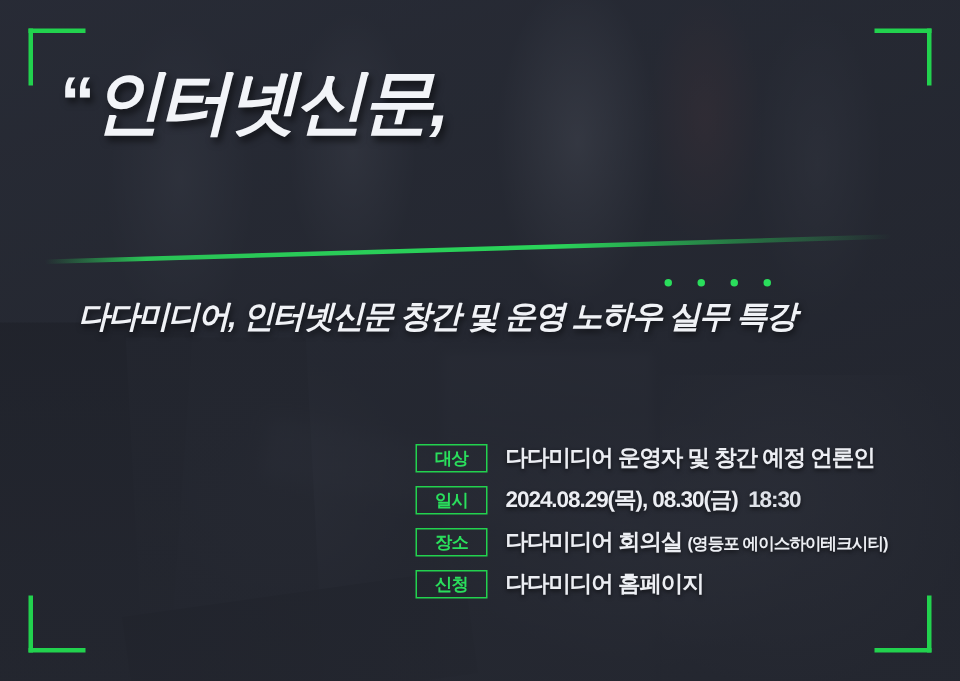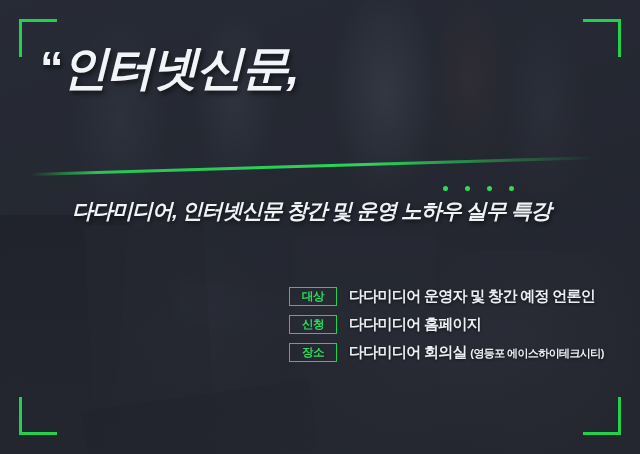--- a/index.html
+++ b/index.html
@@ -147,21 +147,21 @@
   }
   .dot {
     width: 5px; height: 5px;
     border-radius: 50%;
     background: #2ade5c;
   }
 
   
   .subtitle {
     position: absolute;
-    left: 72px;
+    left: 52px;
     top: 197px;
     font-size: 21px;
     font-weight: 700;
     font-style: italic;
     letter-spacing: -1px;
     color: #f0f2f6;
     white-space: nowrap;
     text-shadow: 1px 2px 4px rgba(0,0,0,0.6);
   }
   .subtitle .strong {
@@ -169,24 +169,23 @@
   }
 
   
   .info {
     position: absolute;
     left: 277px;
     top: 287px;
   }
   .info-row {
     display: flex;
-    align-items: flex-start;
+    align-items: flex-end;
     height: 28px;
     margin-bottom: 0px;
-    margin-left: 12px;
   }
   .info-badge {
     box-sizing: border-box;
     width: 48px;
     height: 19px;
     border: 1.5px solid #22d24e;
     color: #2ade5c;
     font-size: 11.5px;
     font-weight: 900;
     letter-spacing: -0.5px;
@@ -248,26 +247,30 @@
 
   <div class="subtitle"><span>다다미디어, 인터넷신문 창간 및 운영 노하우 </span><span class="strong">실무 특강</span></div>
 
   <div class="info">
 
     <div class="info-row">
       <div class="info-badge">대상</div>
       <div class="info-text"><span>다다미디어 운영자 및 창간 예정 언론인</span></div>
     </div>
 
+    <div class="info-row">
+      <div class="info-badge">일시</div>
+      <div class="info-text"><span>2024.08.29(목), 08.30(금)</span>&nbsp;&nbsp;<span class="time">18:30</span></div>
+    </div>
+
+    <div class="info-row">
+      <div class="info-badge">장소</div>
+      <div class="info-text"><span>다다미디어 회의실</span> <span class="sub">(영등포 에이스하이테크시티)</span></div>
+    </div>
 
     <div class="info-row">
       <div class="info-badge">신청</div>
       <div class="info-text"><span>다다미디어 홈페이지</span></div>
     </div>
 
-    <div class="info-row">
-      <div class="info-badge">장소</div>
-      <div class="info-text"><span>다다미디어 회의실</span> <span class="sub">(영등포 에이스하이테크시티)</span></div>
-    </div>
-
   </div>
 
 </div>
 
 </body></html>

